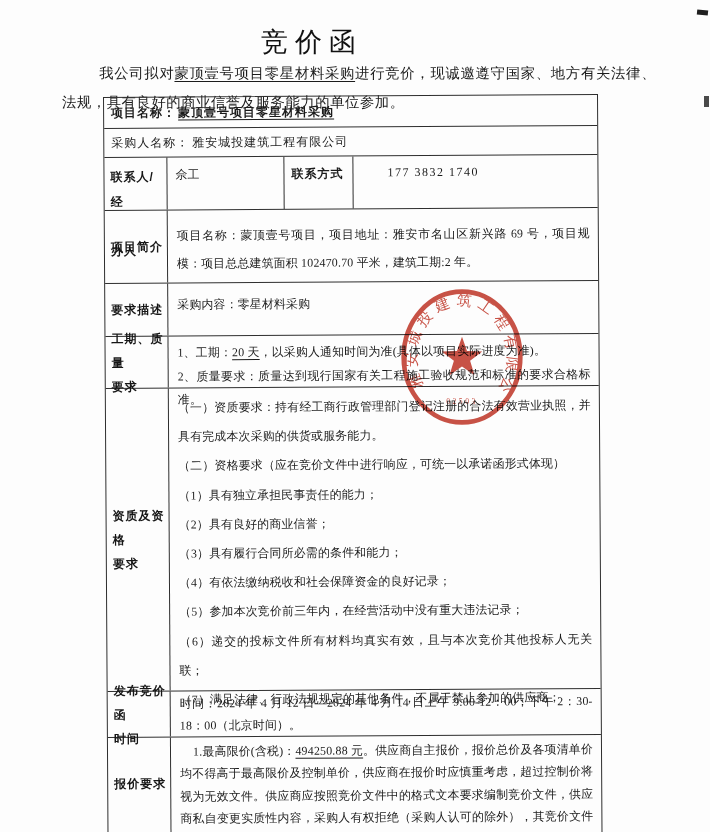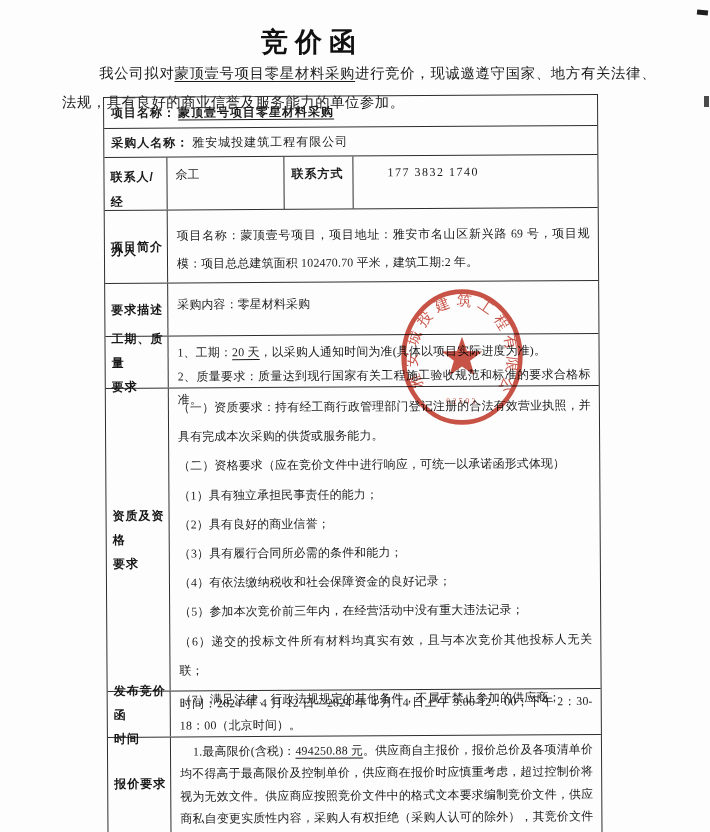--- a/index.html
+++ b/index.html
@@ -4,21 +4,21 @@
 <style>
   html,body{margin:0;padding:0;}
   body{
     width:710px;height:832px;overflow:hidden;position:relative;
     background:#fdfdfd;color:#1c1c1c;
     font-family:"Liberation Serif","DejaVu Serif",serif;
   }
   .page{position:absolute;inset:0;}
   .doc-title{
     position:absolute;top:6px;left:0;width:624px;text-align:center;
-    font-size:27px;font-weight:bold;letter-spacing:7px;color:#111;
+    font-size:27px;font-weight:normal;letter-spacing:7px;color:#111;
   }
   .intro{
     position:absolute;top:45px;left:62px;width:594px;
     font-size:14.3px;line-height:28.5px;letter-spacing:0.6px;
     text-indent:2.6em;text-align:justify;
   }
   .ul{text-decoration:underline;text-underline-offset:3px;}
   
   .tbl{
     position:absolute;left:103px;top:97px;width:495px;
@@ -38,21 +38,21 @@
     font-weight:700;font-size:12px;line-height:24px;letter-spacing:1px;color:#161616;
   }
   .lbl .l2c{text-align:left;padding-right:20px;}
   .cnt{flex:1;padding:0 8px 0 9px;font-size:11.9px;letter-spacing:0.2px;color:#1b1b1b;text-align:justify;}
   .cnt p{margin:0;}
   .full{flex:1;display:flex;align-items:center;padding-left:7px;}
   .r1{height:30px;}
   .r1 .hd{font-family:"Liberation Sans","DejaVu Sans",sans-serif;font-weight:700;letter-spacing:1px;}
   .r1 .val{font-weight:700;margin-left:2px;letter-spacing:1px;}
   .r2{height:29px;}
-  .r2 .hd{font-family:"Liberation Sans","DejaVu Sans",sans-serif;font-weight:700;letter-spacing:1px;}
+  .r2 .hd{font-family:"Liberation Sans","DejaVu Sans",sans-serif;font-weight:400;letter-spacing:1px;}
   .r2 .val{margin-left:3px;letter-spacing:1px;}
   .r3{height:53px;}
   .r3 .lbl{justify-content:flex-start;padding-top:7px;line-height:25px;gap:24px;}
   .r3 .c-name{width:117px;flex:0 0 117px;border-right:1px solid #2e2e2e;padding:9px 16px 0 8px;}
   .r3 .c-mlabel{width:69px;flex:0 0 69px;border-right:1px solid #2e2e2e;padding:9px 2px 0 7px;
     font-family:"Liberation Sans","DejaVu Sans",sans-serif;font-weight:700;letter-spacing:1px;}
   .r3 .c-phone{flex:1;padding:9px 4px 0 34px;letter-spacing:1.5px;}
   .r4{height:73px;}
   .r4 .cnt{padding-top:11px;line-height:28px;}
   .r5{height:53px;}

